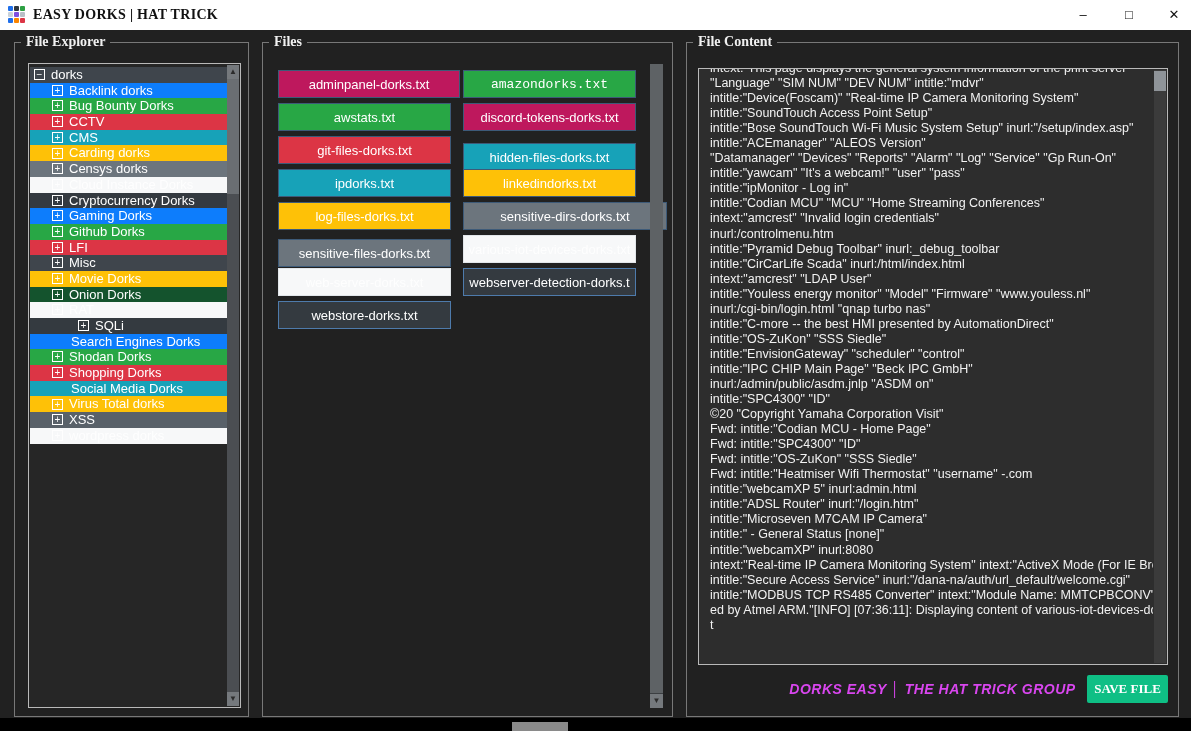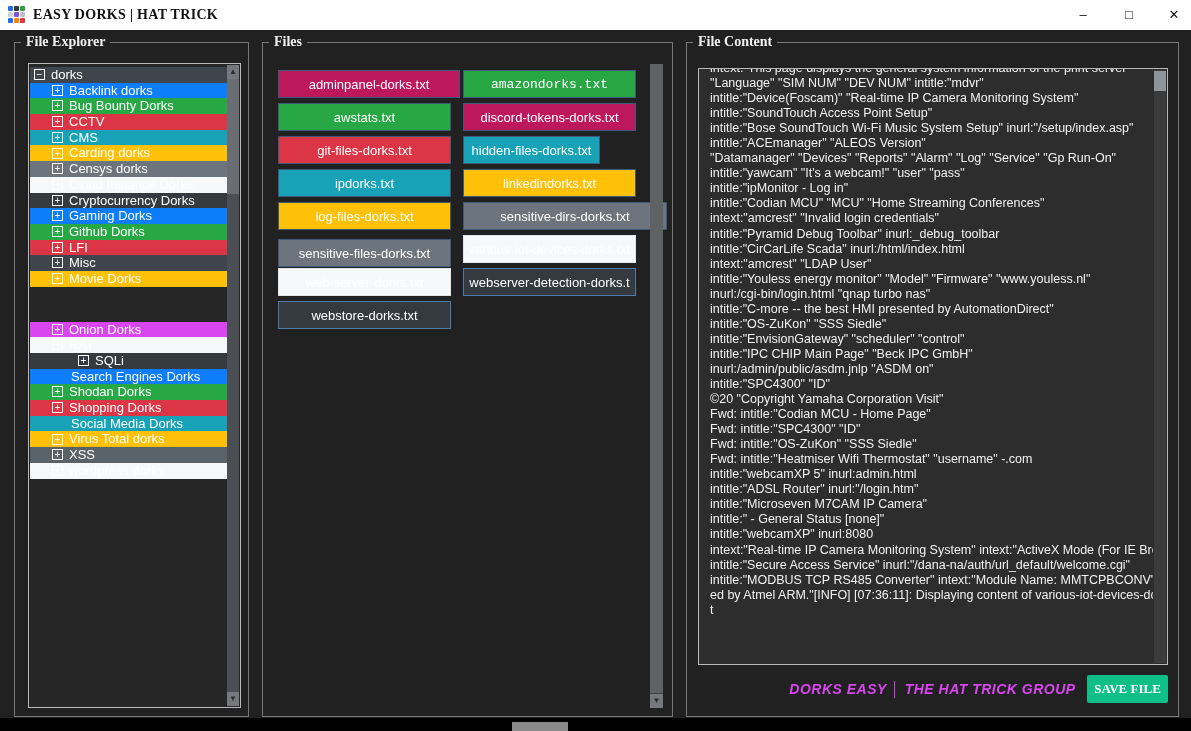--- a/index.html
+++ b/index.html
@@ -99,21 +99,21 @@
           <div class="trow" style="background: rgb(23, 162, 184);"><span class="pad-child"></span><span class="ebox">+</span><span class="tl">CMS</span></div>
           <div class="trow" style="background: rgb(254, 193, 7);"><span class="pad-child"></span><span class="ebox">+</span><span class="tl">Carding dorks</span></div>
           <div class="trow" style="background: rgb(108, 117, 125);"><span class="pad-child"></span><span class="ebox">+</span><span class="tl">Censys dorks</span></div>
           <div class="trow sel" style="background: rgb(247, 248, 249);"><span class="pad-child"></span><span class="ebox">+</span><span class="tl">Cloud Instance Dorks</span></div>
           <div class="trow" style="background: rgb(52, 58, 64);"><span class="pad-child"></span><span class="ebox">+</span><span class="tl">Cryptocurrency Dorks</span></div>
           <div class="trow" style="background: rgb(13, 125, 252);"><span class="pad-child"></span><span class="ebox">+</span><span class="tl">Gaming Dorks</span></div>
           <div class="trow" style="background: rgb(40, 167, 69);"><span class="pad-child"></span><span class="ebox">+</span><span class="tl">Github Dorks</span></div>
           <div class="trow" style="background: rgb(220, 53, 69);"><span class="pad-child"></span><span class="ebox">+</span><span class="tl">LFI</span></div>
           <div class="trow" style="background: rgb(63, 69, 76);"><span class="pad-child"></span><span class="ebox">+</span><span class="tl">Misc</span></div>
           <div class="trow" style="background: rgb(254, 193, 7);"><span class="pad-child"></span><span class="ebox">+</span><span class="tl">Movie Dorks</span></div>
-          <div class="trow" style="background: #d946ef; margin-top: 35px;"><span class="pad-child"></span><span class="ebox">+</span><span class="tl">Onion Dorks</span></div>
+          <div class="trow" style="background: #14532d;"><span class="pad-child"></span><span class="ebox">+</span><span class="tl">Onion Dorks</span></div>
           <div class="trow sel" style="background: rgb(247, 248, 249);"><span class="pad-child"></span><span class="ebox">+</span><span class="tl">RAT</span></div>
           <div class="trow" style="background: rgb(52, 58, 64); padding-left: 26px;"><span class="pad-child"></span><span class="ebox">+</span><span class="tl">SQLi</span></div>
           <div class="trow" style="background: rgb(13, 125, 252);"><span class="pad-leaf"></span><span class="tl">Search Engines Dorks</span></div>
           <div class="trow" style="background: rgb(40, 167, 69);"><span class="pad-child"></span><span class="ebox">+</span><span class="tl">Shodan Dorks</span></div>
           <div class="trow" style="background: rgb(220, 53, 69);"><span class="pad-child"></span><span class="ebox">+</span><span class="tl">Shopping Dorks</span></div>
           <div class="trow" style="background: rgb(23, 162, 184);"><span class="pad-leaf"></span><span class="tl">Social Media Dorks</span></div>
           <div class="trow" style="background: rgb(254, 193, 7);"><span class="pad-child"></span><span class="ebox">+</span><span class="tl">Virus Total dorks</span></div>
           <div class="trow" style="background: rgb(89, 97, 105);"><span class="pad-child"></span><span class="ebox">+</span><span class="tl">XSS</span></div>
           <div class="trow sel" style="background: rgb(247, 248, 249);"><span class="pad-child"></span><span class="ebox">+</span><span class="tl">wordpress dorks</span></div>
         </div>
@@ -127,21 +127,21 @@
   </div>
 
   <div class="groupbox" id="gb-files">
     <span class="gb-label">Files</span>
     <div id="file-buttons">
         <div class="fbtn" style="background: #be185d; left: 15px; top: 27px; width: 182px; text-align: center;">adminpanel-dorks.txt</div>
         <div class="fbtn" style="background: rgb(40, 167, 69); left: 200px; top: 27px; width: 173px; font-family: Liberation Mono, monospace;">amazondorks.txt</div>
         <div class="fbtn" style="background: rgb(40, 167, 69); left: 15px; top: 60px; width: 173px;">awstats.txt</div>
         <div class="fbtn" style="background: #be185d; left: 200px; top: 60px; width: 173px;">discord-tokens-dorks.txt</div>
         <div class="fbtn" style="background: rgb(220, 53, 69); left: 15px; top: 93px; width: 173px;">git-files-dorks.txt</div>
-        <div class="fbtn" style="background: rgb(23, 162, 184); left: 200px; top: 93px; width: 137px;">hidden-files-dorks.txt</div>
+        <div class="fbtn" style="background: rgb(23, 162, 184); left: 200px; top: 100px; width: 173px;">hidden-files-dorks.txt</div>
         <div class="fbtn" style="background: rgb(23, 162, 184); left: 15px; top: 126px; width: 173px;">ipdorks.txt</div>
         <div class="fbtn" style="background: rgb(254, 193, 7); left: 200px; top: 126px; width: 173px;">linkedindorks.txt</div>
         <div class="fbtn" style="background: rgb(254, 193, 7); left: 15px; top: 159px; width: 173px;">log-files-dorks.txt</div>
         <div class="fbtn" style="background: rgb(108, 117, 125); left: 200px; top: 159px; width: 204px;">sensitive-dirs-dorks.txt</div>
         <div class="fbtn" style="background: rgb(108, 117, 125); left: 15px; top: 196px; width: 173px;">sensitive-files-dorks.txt</div>
         <div class="fbtn sel" style="background: rgb(247, 248, 249); left: 200px; top: 192px; width: 173px;">various-iot-devices-dorks.txt</div>
         <div class="fbtn sel" style="background: rgb(247, 248, 249); left: 15px; top: 225px; width: 173px;">web-server-dorks.txt</div>
         <div class="fbtn darkb" style="background: rgb(52, 58, 64); left: 200px; top: 225px; width: 173px;">webserver-detection-dorks.t</div>
         <div class="fbtn darkb" style="background: rgb(52, 58, 64); left: 15px; top: 258px; width: 173px;">webstore-dorks.txt</div>
       </div>
@@ -160,20 +160,21 @@
           <div class="cline">"Language" "SIM NUM" "DEV NUM" intitle:"mdvr"</div>
           <div class="cline">intitle:"Device(Foscam)" "Real-time IP Camera Monitoring System"</div>
           <div class="cline">intitle:"SoundTouch Access Point Setup"</div>
           <div class="cline">intitle:"Bose SoundTouch Wi-Fi Music System Setup" inurl:"/setup/index.asp"</div>
           <div class="cline">intitle:"ACEmanager" "ALEOS Version"</div>
           <div class="cline">"Datamanager" "Devices" "Reports" "Alarm" "Log" "Service" "Gp Run-On"</div>
           <div class="cline">intitle:"yawcam" "It's a webcam!" "user" "pass"</div>
           <div class="cline">intitle:"ipMonitor - Log in"</div>
           <div class="cline">intitle:"Codian MCU" "MCU" "Home Streaming Conferences"</div>
           <div class="cline">intext:"amcrest" "Invalid login credentials"</div>
+          <div class="cline">inurl:/controlmenu.htm</div>
           <div class="cline">intitle:"Pyramid Debug Toolbar" inurl:_debug_toolbar</div>
           <div class="cline">intitle:"CirCarLife Scada" inurl:/html/index.html</div>
           <div class="cline">intext:"amcrest" "LDAP User"</div>
           <div class="cline">intitle:"Youless energy monitor" "Model" "Firmware" "www.youless.nl"</div>
           <div class="cline">inurl:/cgi-bin/login.html "qnap turbo nas"</div>
           <div class="cline">intitle:"C-more -- the best HMI presented by AutomationDirect"</div>
           <div class="cline">intitle:"OS-ZuKon" "SSS Siedle"</div>
           <div class="cline">intitle:"EnvisionGateway" "scheduler" "control"</div>
           <div class="cline">intitle:"IPC CHIP Main Page" "Beck IPC GmbH"</div>
           <div class="cline">inurl:/admin/public/asdm.jnlp "ASDM on"</div>

